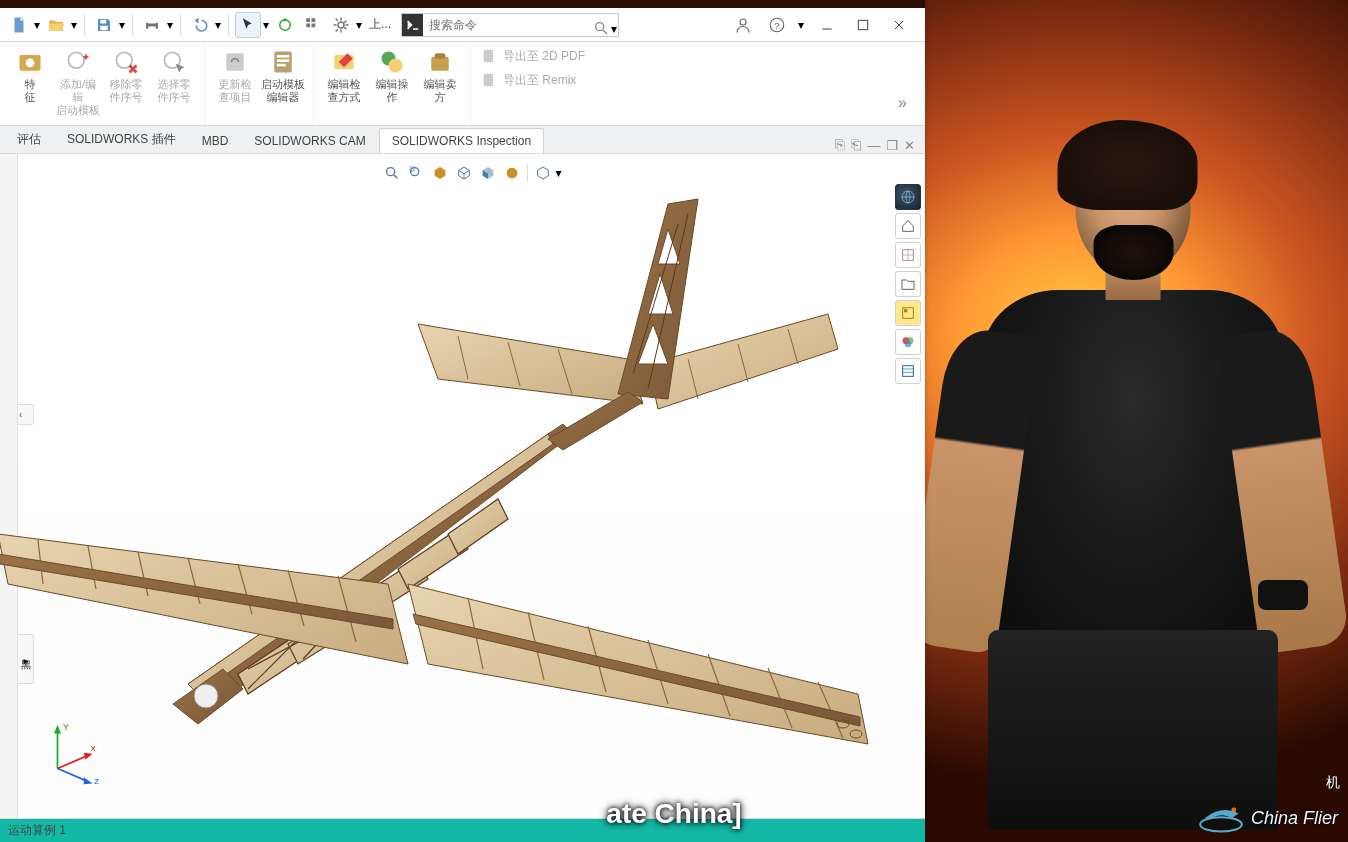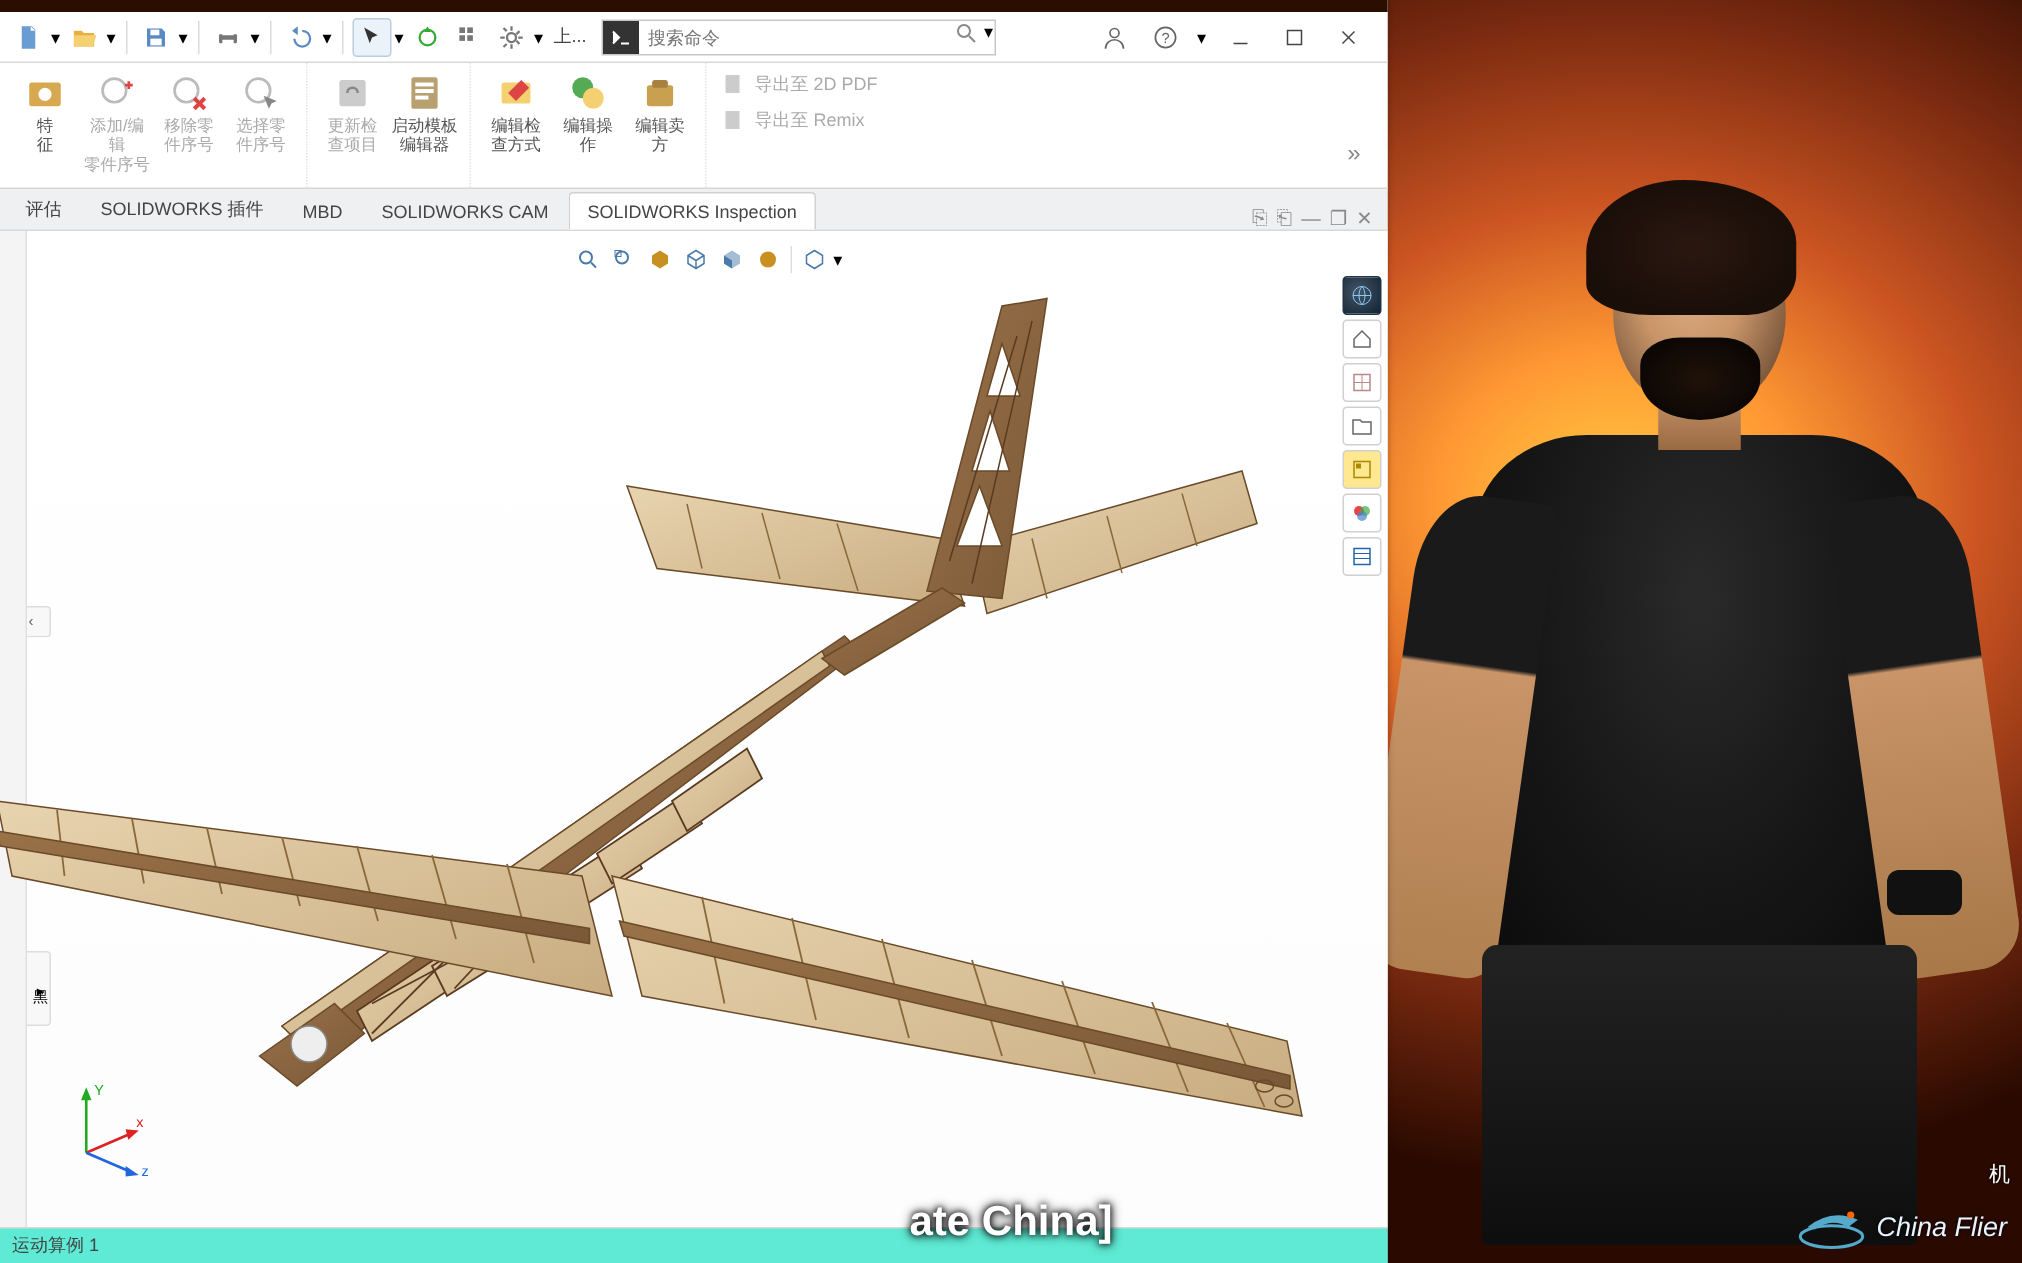--- a/index.html
+++ b/index.html
@@ -110,23 +110,23 @@
     height: 26px; min-width: 26px;
     border-radius: 3px;
     color: #555;
     cursor: pointer;
   }
   .qat-sep { width: 1px; height: 22px; background: #dcdcdc; margin: 0 4px; }
   .qat-drop { width: 7px; }
   .qat-label { font-size: 12px; color: #444; padding: 0 4px; }
   
   .search-box {
-    display: flex; align-items: flex-start;
+    display: flex; align-items: flex-end;
     border: 1px solid #c8c8c8;
-    height: 24px; width: 263px;
+    height: 24px; width: 218px;
     margin-left: 4px;
     background: #fff;
   }
   .search-box .s-icon {
     width: 24px; height: 22px;
     background: #333;
     display: flex; align-items: center; justify-content: center;
     color: #fff;
     font-size: 11px;
   }
@@ -306,21 +306,21 @@
   
   .triad {
     position: absolute;
     left: 22px; bottom: 32px;
     width: 70px; height: 70px;
   }
   
   
   .status-bar {
     height: 24px;
-    background: #5eead4;
+    background: #14b8a6;
     border-top: 1px solid #d8d8d8;
     display: flex; align-items: center;
     padding: 0 8px;
     font-size: 12px;
     color: #444;
     flex-shrink: 0;
   }
   
   
   .plane {
@@ -521,21 +521,21 @@
 征</div>
         </div>
         <div class="ribbon-btn disabled">
           <div class="r-icon">
               <svg class="i28" viewBox="0 0 32 32">
                 <circle fill="none" stroke="#bbb" stroke-width="2" cx="14" cy="14" r="9"></circle>
                 <path stroke="#d44" stroke-width="2" d="M22 10h6M25 7v6"></path>
               </svg>
             </div>
           <div class="r-label">添加/编辑
-零件序号</div>
+启动模板</div>
         </div>
         <div class="ribbon-btn disabled">
           <div class="r-icon">
               <svg class="i28" viewBox="0 0 32 32">
                 <circle fill="none" stroke="#bbb" stroke-width="2" cx="14" cy="14" r="9"></circle>
                 <path stroke="#d44" stroke-width="3" d="M20 20l8 8M28 20l-8 8"></path>
               </svg>
             </div>
           <div class="r-label">移除零
 件序号</div>

